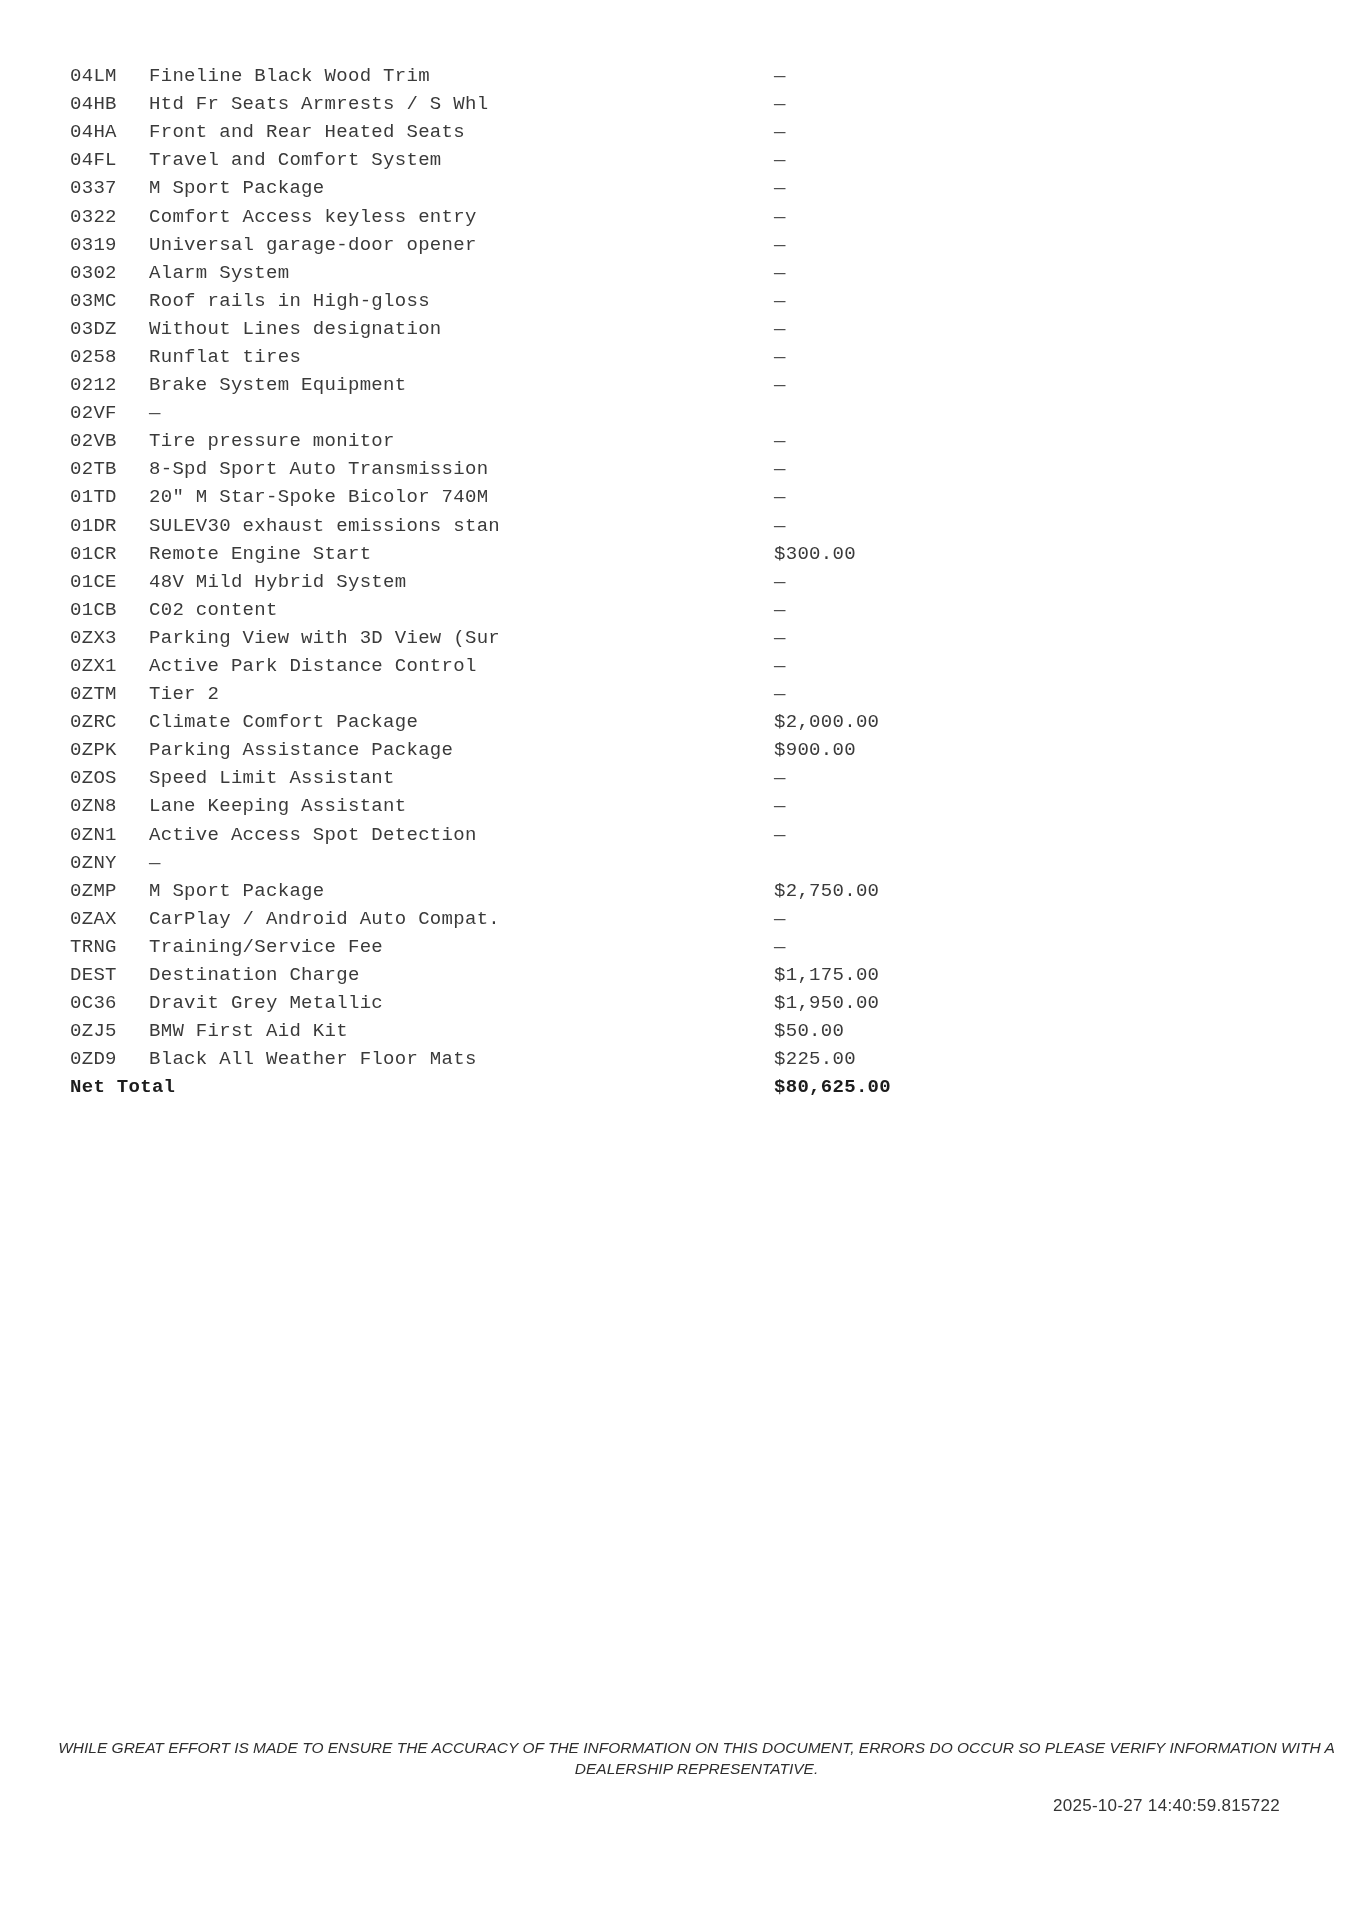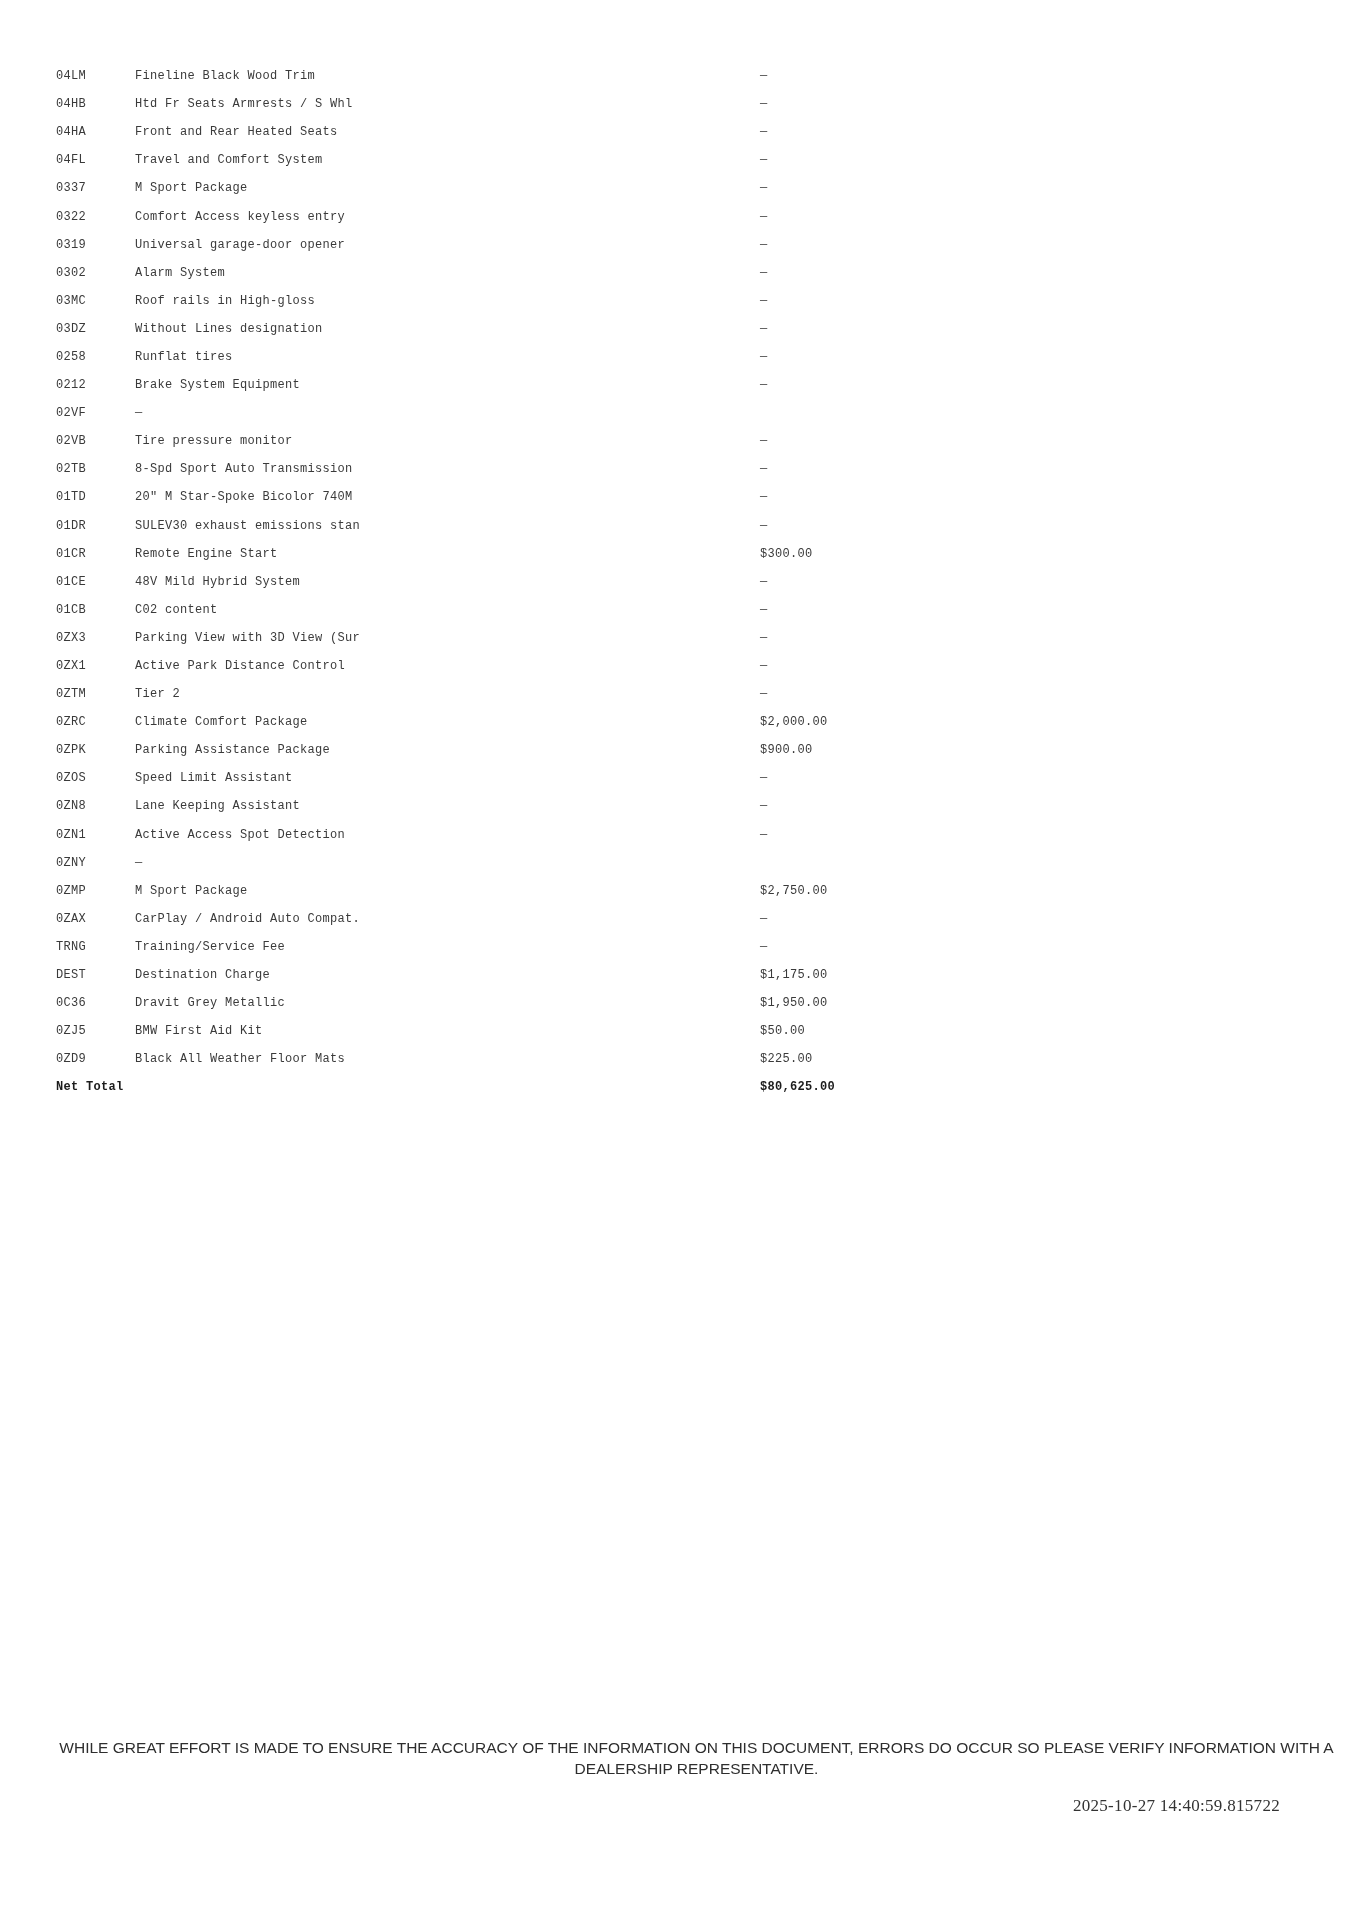--- a/index.html
+++ b/index.html
@@ -14,52 +14,53 @@
   .options-table {
     position: absolute;
     top: 62px;
     left: 0;
     right: 0;
   }
   .row {
     height: 28.1px;
     display: grid;
     grid-template-columns: 79px 625px 1fr;
-    padding-left: 56px;
+    padding-left: 70px;
     align-items: center;
-    font-size: 12px;
+    font-size: 19px;
     letter-spacing: 0.3px;
     color: #3a3a3a;
     white-space: pre;
   }
   .row .cell { overflow: visible; }
   .row .price.dash { color: #4f4f4f; }
   .row.net-total {
     grid-template-columns: 704px 1fr;
     font-weight: bold;
     color: #1c1c1c;
   }
   .footer {
     position: absolute;
     top: 1737px;
     left: 0;
     width: 100%;
     box-sizing: border-box;
     padding-left: 36px;
     text-align: center;
     font-family: "Liberation Sans", sans-serif;
+    font-style: italic;
     font-size: 15.5px;
     line-height: 21px;
     color: #2e2e2e;
   }
   .timestamp {
     position: absolute;
     top: 1796px;
     right: 77px;
-    font-family: Liberation Serif, serif;
+    font-family: Liberation Sans, sans-serif;
     font-size: 17px;
     letter-spacing: 0.3px;
     color: #333333;
   }
 </style>
 </head>
 <body>
 
 <div class="page">
 

